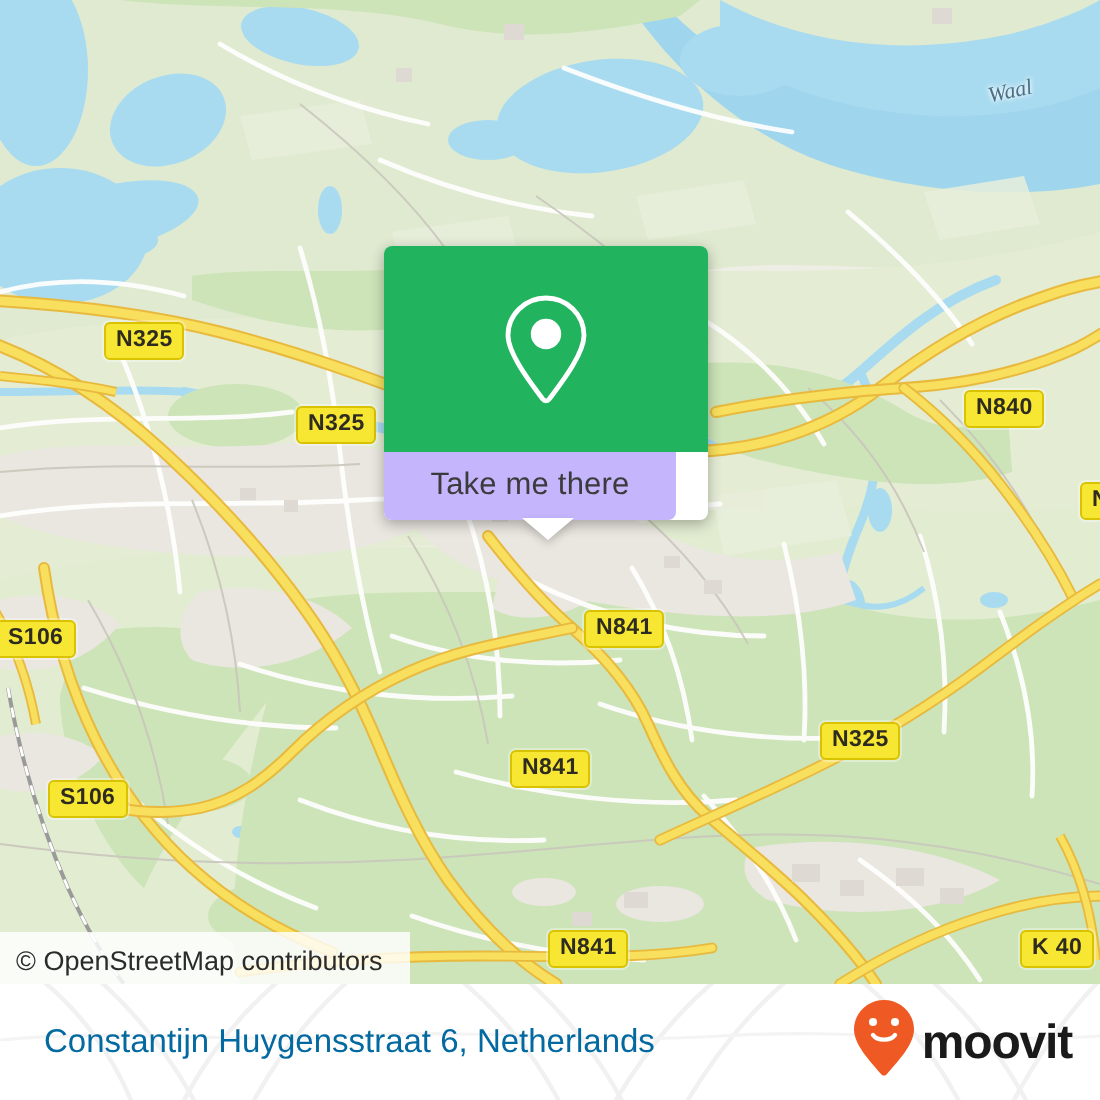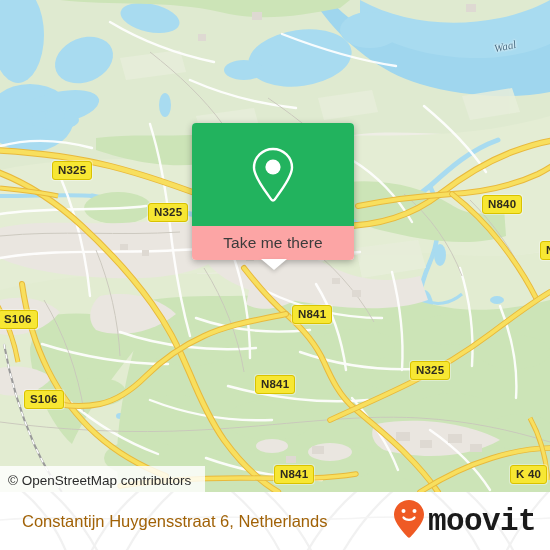--- a/index.html
+++ b/index.html
@@ -88,23 +88,23 @@
     height: 103px;
     background: #22b35e;
     border-radius: 4px 4px 0 0;
     display: flex;
     align-items: center;
     justify-content: center;
   }
   #popup-foot {
     position: absolute;
     left: 0; top: 103px;
-    width: 162px;
+    width: 146px;
     height: 34px;
-    background: #fca5a5;
+    background: #c4b5fd;
     border-radius: 0 0 4px 4px;
     display: flex;
     align-items: center;
     justify-content: center;
   }
   #popup-label {
     font-size: 15.5px;
     color: #3b3b3b;
     font-family: "Liberation Sans", sans-serif;
     letter-spacing: 0.1px;
@@ -138,33 +138,33 @@
     left: 0; top: 0;
     width: 550px; height: 58px;
     display: flex;
     align-items: center;
     justify-content: space-between;
     padding: 0 14px 0 22px;
     box-sizing: border-box;
   }
   #address {
     font-size: 16.5px;
-    color: #a16207;
+    color: #0369a1;
     font-family: "Liberation Sans", sans-serif;
     white-space: nowrap;
   }
   #brand {
     display: flex;
     align-items: center;
     gap: 3px;
   }
   #brand-word {
-    font-family: Liberation Mono, monospace;
+    font-family: Liberation Sans, sans-serif;
     font-weight: bold;
-    font-size: 31px;
+    font-size: 24px;
     color: #1a1a1a;
     letter-spacing: -0.6px;
     line-height: 31px;
   }
 </style>
 </head>
 <body>
 
 <div id="app">
 

